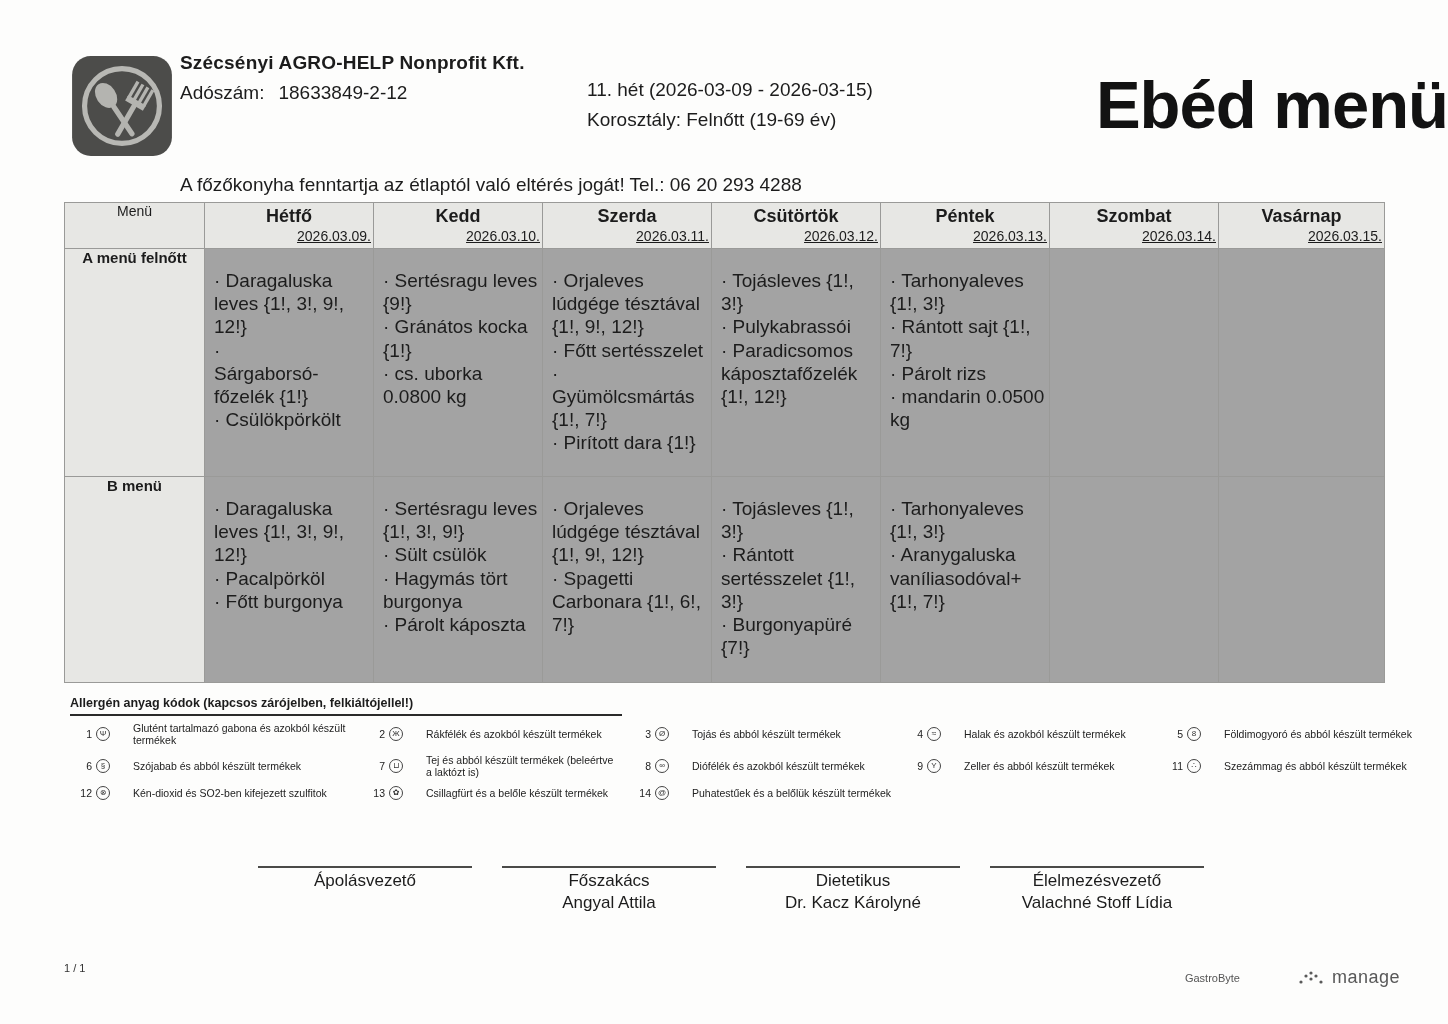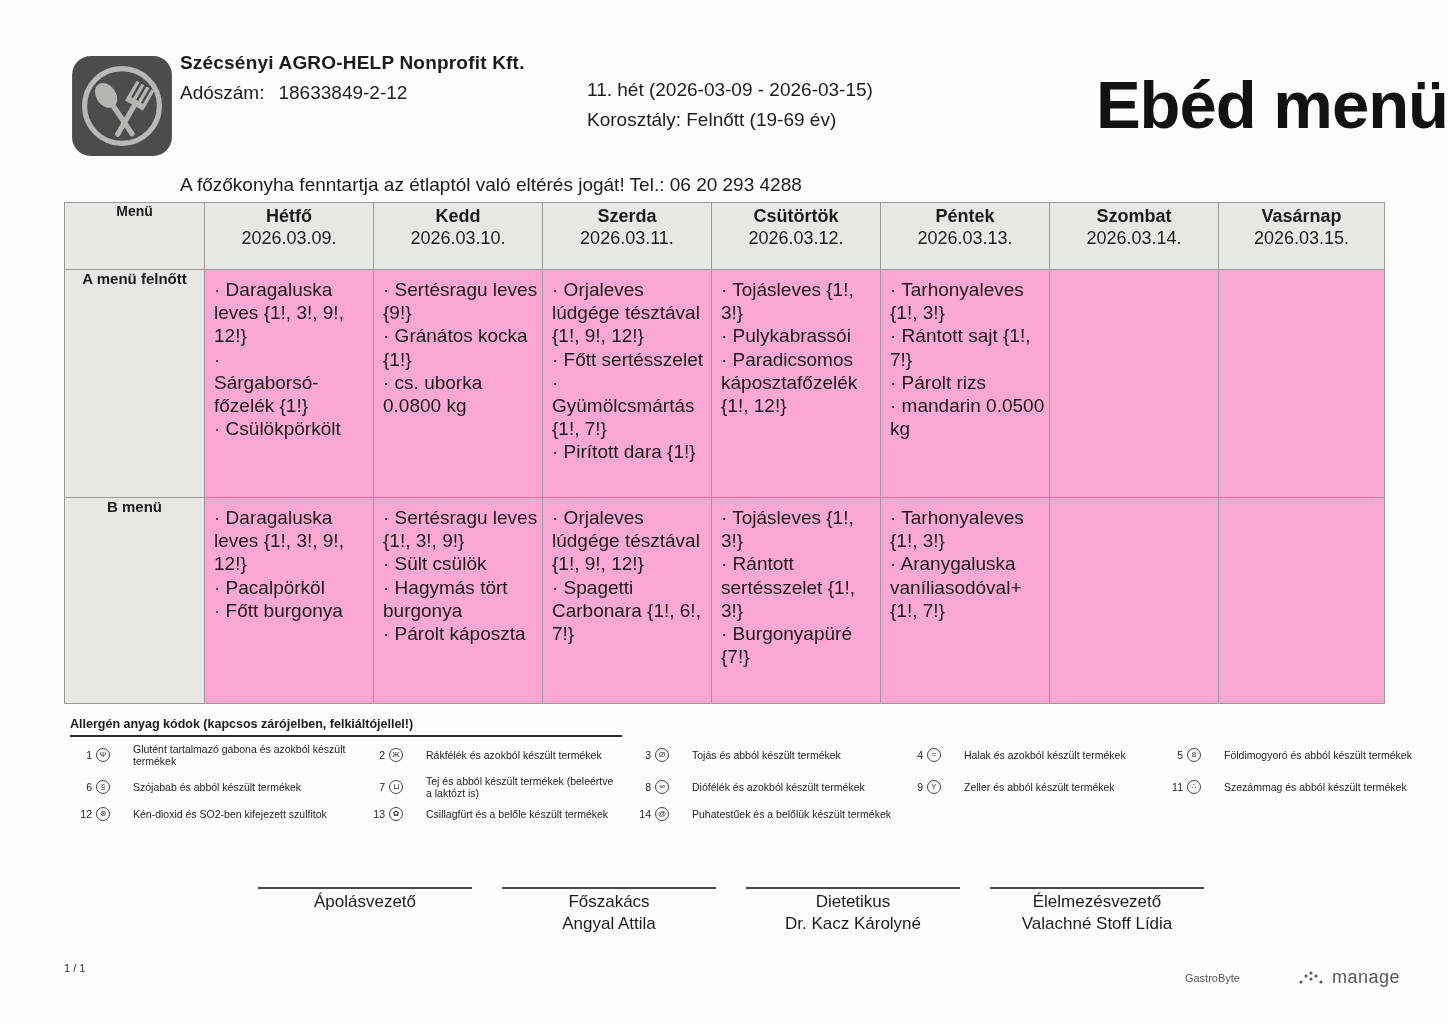--- a/index.html
+++ b/index.html
@@ -25,28 +25,28 @@
   .age { margin-top:8px; font-size:19px; }
   .big-title {
     position:absolute; right:0; top:14px;
     font-size:67px; font-weight:bold; letter-spacing:-1px; color:#121212;
   }
   .disclaimer { margin:4px 0 0 180px; font-size:19px; }
   
   table.menu { border-collapse:collapse; margin:6px 0 0 64px; table-layout:fixed; }
   table.menu td, table.menu th { border:1px solid #9a9a98; vertical-align:top; }
   th.corner, th.day-h, td.row-label { background:#e7e7e4; }
-  th.corner { vertical-align:middle; font-size:14px; font-weight:bold;margin-left:24px; }
-  th.day-h { padding:3px 2px 20px; }
+  th.corner { vertical-align:middle; font-size:14px; font-weight:normal;margin-left:24px; }
+  th.day-h { padding:3px 2px 4px; }
   .day-name { font-size:18px; font-weight:bold; text-align:center; }
-  .day-date { font-size:18px; font-weight:normal; text-align:center; margin-top:1px; }
+  .day-date { font-size:14px; font-weight:normal; text-align:right; margin-top:1px;text-decoration:underline; }
   td.row-label { vertical-align:middle; text-align:center; font-size:15px; font-weight:bold; }
   td.menu-cell {
-    background:#f9a8d4;
-    padding:8px 4px 6px 9px;
+    background:#a3a3a3;
+    padding:20px 4px 6px 9px;
     font-size:19px; line-height:1.22;
     white-space:pre-line; overflow-wrap:break-word; word-wrap:break-word;
   }
   tr.row-a td { height:228px; }
   tr.row-b td { height:206px; }
   
   .allergens { margin:10px 0 0 70px; }
   .alg-title { display:inline-block; font-size:12.5px; font-weight:bold;
                padding-bottom:4px; border-bottom:2px solid #2a2a2a; min-width:552px; }
   .alg-grid { margin-top:6px; display:grid;

